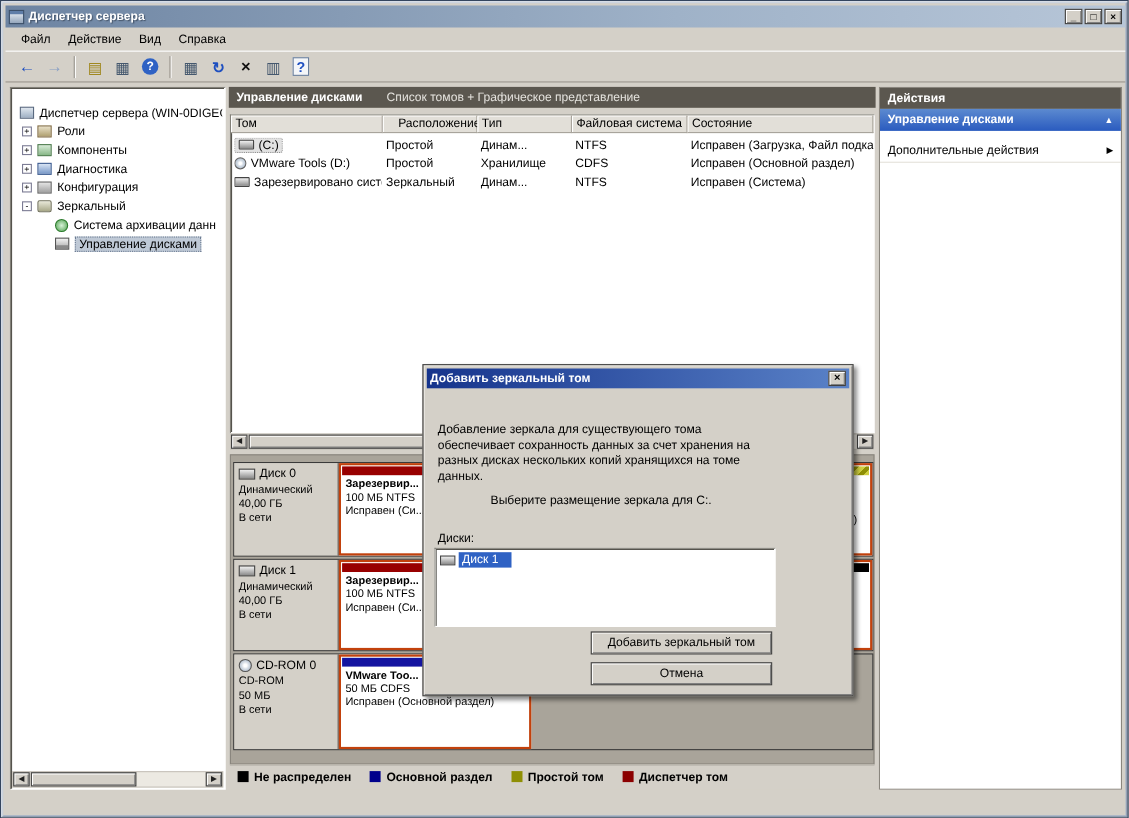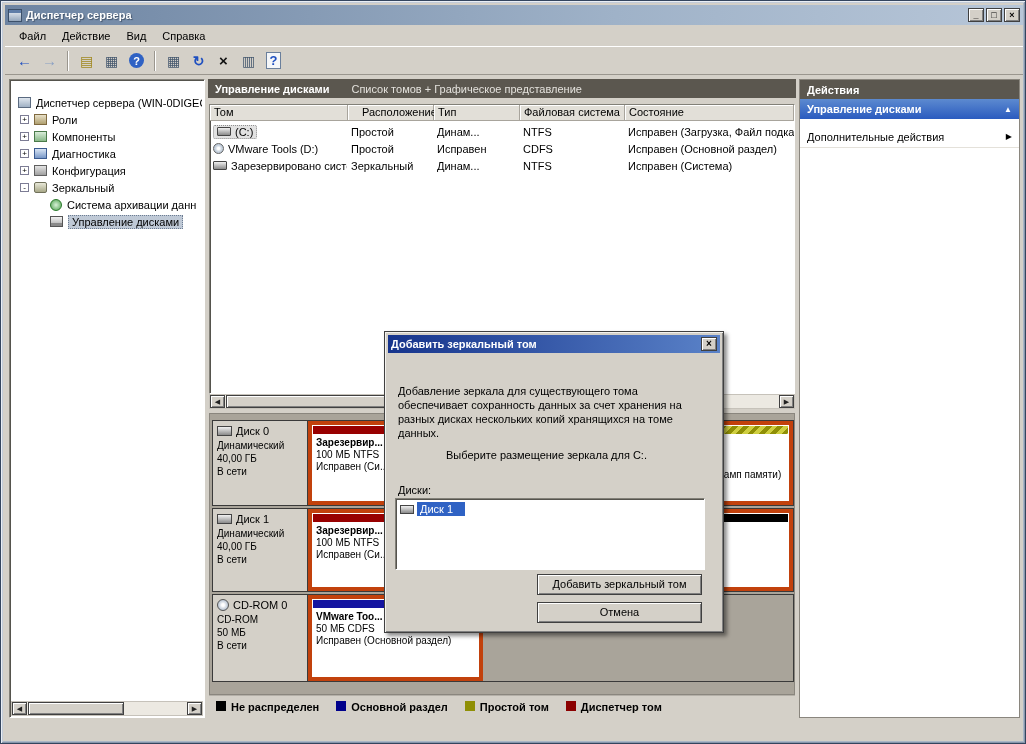--- a/index.html
+++ b/index.html
@@ -106,21 +106,21 @@
   .disk-row { position:absolute; left:2px; width:582px; background:#a9a49a; border:1px solid #3a3a3a; }
   .dr0{top:6px;height:86px;} .dr1{top:94px;height:84px;} .dr2{top:180px;height:88px;}
   .disk-label { position:absolute; left:0; top:0; bottom:0; width:95px; background:#d4d0c8;
                 border-right:1px solid #3a3a3a; padding:4px 3px 0 4px; }
   .disk-name-line { display:flex; align-items:center; font-weight:normal; margin-bottom:2px; }
   .dl-icon { width:15px; height:10px; background:linear-gradient(#f2f2f2,#8a8a8a); border:1px solid #444;
              margin-right:4px; flex:none; }
   .dl-cd { width:12px; height:12px; border-radius:50%; border:1px solid #555; flex:none; margin-right:4px;
            background:radial-gradient(circle, #fff 18%, #d8dee6 45%, #9aacc0 100%); }
   .disk-sub { font-size:10px; line-height:13px; }
-  .partition { position:absolute; top:0; bottom:0; background:#fff; border:4px solid #c2410c; }
+  .partition { position:absolute; top:0; bottom:0; background:#fff; border:2px solid #c2410c; }
   .pstrip { height:8px; margin:1px; }
   .strip-mirror { background:#980000; }
   .strip-primary { background:#1414a0; }
   .strip-simple-sel { background:repeating-linear-gradient(135deg,#8f8f05 0 4px,#cfcf40 4px 8px); }
   .strip-unalloc { background:#000; }
   .pbody { position:relative; padding:2px 0 0 4px; font-size:10px; line-height:12px; white-space:nowrap; overflow:hidden; height:calc(100% - 10px); }
   .pt1 { font-weight:bold; }
   .frag { position:absolute; left:292px; top:34px; }
 
   .legend { position:absolute; left:1px; top:616px; width:586px; height:22px; background:#d4d0c8;
@@ -138,21 +138,21 @@
                     display:flex; align-items:center; padding:0 7px; }
   .action-primary .spacer { flex:1; }
   .action-more { position:absolute; left:0; top:46px; right:0; height:22px; display:flex; align-items:center;
                  padding:0 7px; border-bottom:1px solid #e4e1da; }
   .action-more .spacer { flex:1; }
   .tri { font-size:8px; }
 
   .bottom-strip { position:absolute; left:4px; top:717px; width:1018px; height:23px; background:#d4d0c8; }
 
   
-  .dialog { position:absolute; left:383px; top:330px; width:340px; height:302px; background:#d4d0c8;
+  .dialog { position:absolute; left:383px; top:330px; width:392px; height:302px; background:#d4d0c8;
             border:1px solid #404040; z-index:50;
             box-shadow: inset 1px 1px 0 #f4f2ee, inset -1px -1px 0 #808080, 3px 3px 4px rgba(0,0,0,0.45); }
   .dlg-titlebar { position:absolute; left:3px; top:3px; right:3px; height:18px;
                   background:linear-gradient(90deg,#16348c,#5a82c8); display:flex; align-items:center; padding:0 3px; }
   .dlg-title { color:#fff; font-weight:bold; flex:1; }
   .dlg-close { width:16px; height:14px; background:#d4d0c8; border:1px solid #404040;
                box-shadow: inset 1px 1px 0 #fff, inset -1px -1px 0 #808080;
                font-size:10px; line-height:12px; text-align:center; font-weight:bold; }
   .dlg-body-text { position:absolute; left:13px; top:52px; width:304px; line-height:14px; }
   .dlg-prompt { position:absolute; left:13px; top:117px;padding-left:48px; }
@@ -297,21 +297,21 @@
         <span class="vcell cc2">Динам...</span>
         <span class="vcell cc3">NTFS</span>
         <span class="vcell cc4">Исправен (Загрузка, Файл подка</span>
       </div>
       <div class="vrow vr1">
         <span class="vcell cc0">
             <span class="vicon-cd"></span>
             <span>VMware Tools (D:)</span>
           </span>
         <span class="vcell cc1">Простой</span>
-        <span class="vcell cc2">Исправен</span>
+        <span class="vcell cc2">Хранилище</span>
         <span class="vcell cc3">CDFS</span>
         <span class="vcell cc4">Исправен (Основной раздел)</span>
       </div>
       <div class="vrow vr2">
         <span class="vcell cc0">
             <span class="vicon-disk"></span>
             <span>Зарезервировано системой</span>
           </span>
         <span class="vcell cc1">Зеркальный</span>
         <span class="vcell cc2">Динам...</span>

